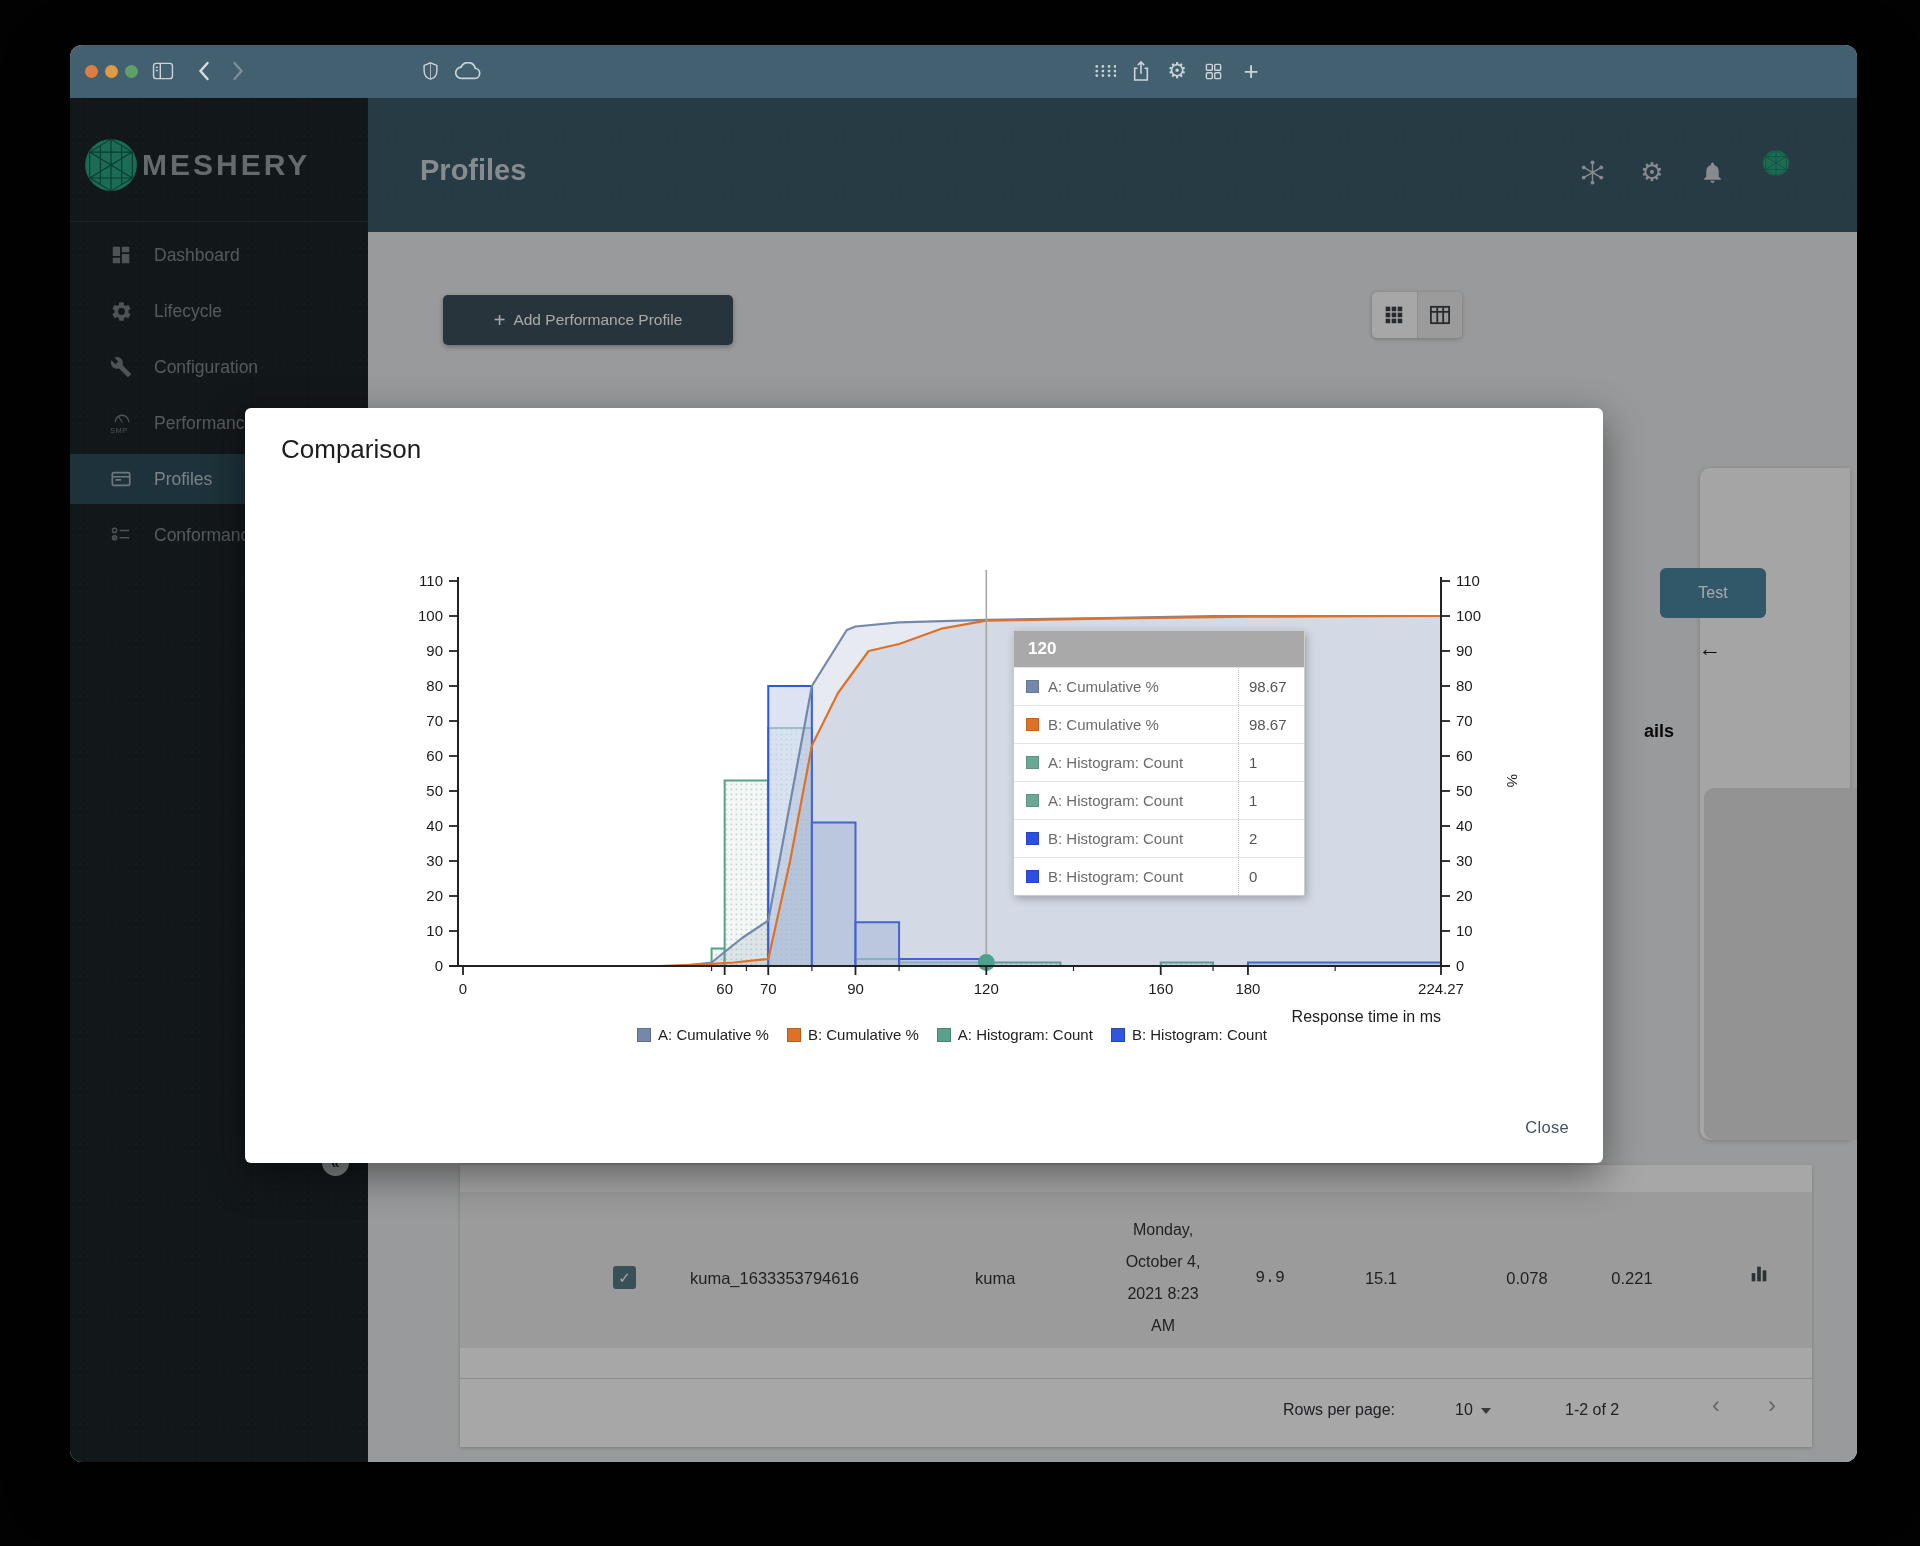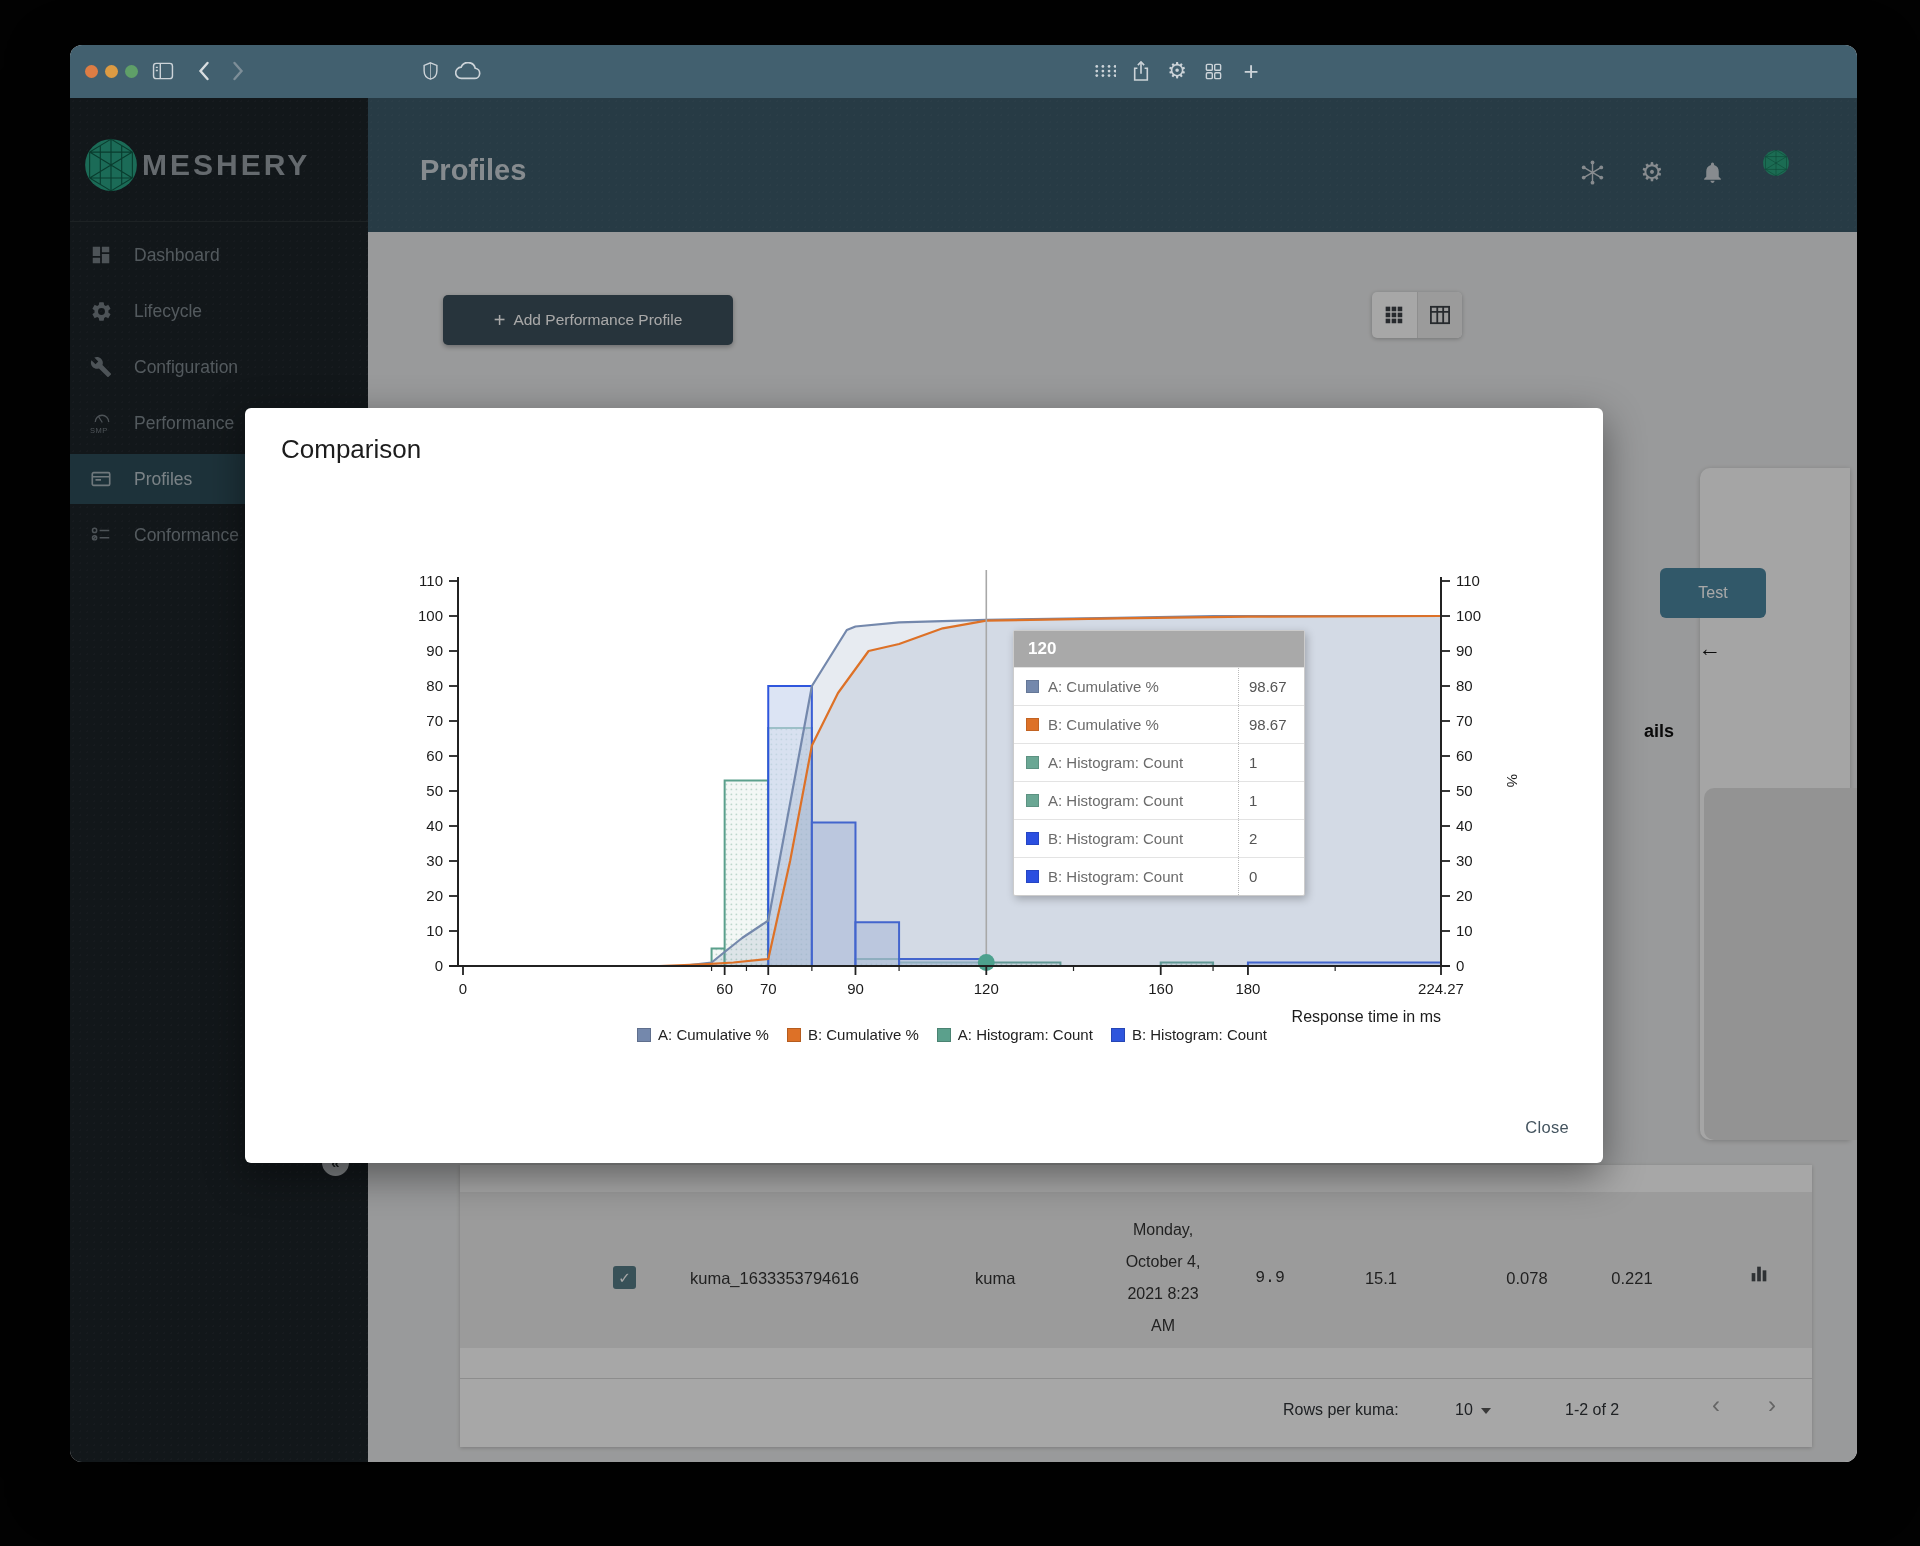--- a/index.html
+++ b/index.html
@@ -12,21 +12,21 @@
   .ticon{position:absolute;top:13px;width:26px;height:26px;display:flex;align-items:center;justify-content:center;color:#ccd3d8;}
   .urlbar{position:absolute;left:417px;top:8px;width:601px;height:37px;border-radius:9px;background:#1f2428;display:flex;align-items:center;justify-content:center;}
   .urlbar span{color:#dfe3e6;font-size:13.5px;}
   .url-refresh{position:absolute;right:9px;top:7px;width:22px;height:22px;color:#c3c9cd;display:flex;align-items:center;justify-content:center;}
   
   .sidebar{position:absolute;left:0;top:53px;bottom:0;width:298px;background:#1c2328;background-image:radial-gradient(rgba(255,255,255,.03) 1px,transparent 1px);background-size:7px 7px;z-index:1;}
   .brand{position:absolute;left:0;top:0;width:100%;height:124px;border-bottom:1px solid rgba(255,255,255,.08);}
   .brand-logo{position:absolute;left:14px;top:40px;}
   .brand-name{position:absolute;left:72px;top:50px;font-size:30px;font-weight:bold;letter-spacing:3px;color:#99a1a7;}
   .menu{position:absolute;left:0;top:132px;width:100%;}
-  .side-item{position:relative;height:50px;margin-bottom:6px;display:flex;align-items:center;padding-left:20px;color:#7f898f;cursor:pointer;}
+  .side-item{position:relative;height:50px;margin-bottom:6px;display:flex;align-items:center;padding-left:40px;color:#7f898f;cursor:pointer;}
   .side-item .s-icon{width:26px;display:flex;flex-direction:column;color:#767f85;position:relative;}
   .side-item .s-cap{font-size:7.5px;letter-spacing:.5px;margin-top:-2px;color:#767f85;}
   .side-item .s-label{margin-left:18px;font-size:17.5px;white-space:nowrap;}
   .side-item.active{background:#2d4c58;}
   .side-item.active .s-label{color:#b9c6cc;}
   .side-item.active .s-icon{color:#a9b6bc;}
   .side-fab{position:absolute;width:27px;height:27px;border-radius:50%;background:#c3c8cb;color:#23282c;display:flex;align-items:center;justify-content:center;font-size:15px;font-weight:bold;cursor:pointer;}
   
   .appbar{position:absolute;left:298px;right:0;top:53px;height:134px;background:#3c5a69;background-image:radial-gradient(rgba(255,255,255,.03) 1px,transparent 1px);background-size:7px 7px;z-index:1;}
   .page-title{position:absolute;left:52px;top:56px;font-size:29px;font-weight:bold;color:#ccd4d9;}
@@ -296,21 +296,21 @@
         <div class="cellv" style="left:1032px;width:70px;text-align:center;">0.078</div>
         <div class="cellv" style="left:1137px;width:70px;text-align:center;">0.221</div>
         <div class="cellv" style="left:1288px;top:98px;">
           <svg width="22" height="22" viewBox="0 0 24 24" fill="#474b4f">
               <rect x="4" y="11" width="4" height="9"></rect>
               <rect x="10" y="4" width="4" height="16"></rect>
               <rect x="16" y="8" width="4" height="12"></rect>
             </svg>
         </div>
         <div class="row-divider"></div>
-        <div class="pag" style="left:823px;">Rows per kuma:</div>
+        <div class="pag" style="left:823px;">Rows per page:</div>
         <div class="pag" style="left:995px;cursor:pointer;"><span>10</span><span class="caret"></span></div>
         <div class="pag" style="left:1105px;">1-2 of 2</div>
         <div class="pag pchev" style="left:1252px;top:228px;"><span>‹</span></div>
         <div class="pag pchev" style="left:1308px;top:228px;"><span>›</span></div>
       </div>
     </div>
 
     <div class="backdrop"></div>
 
     <div class="modal">

